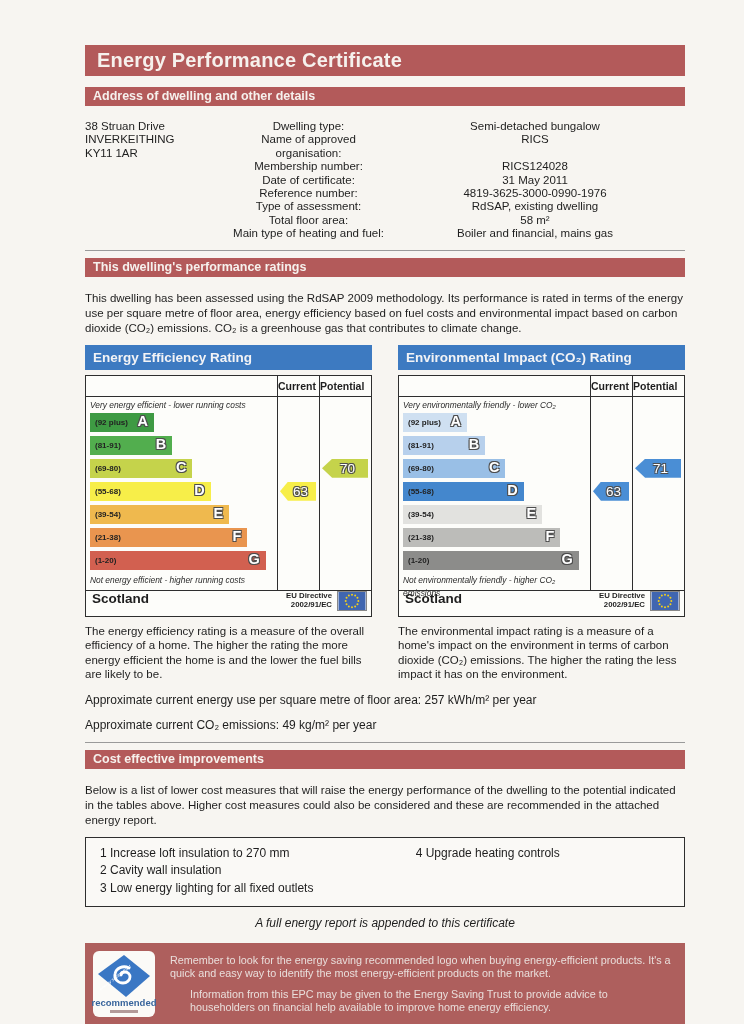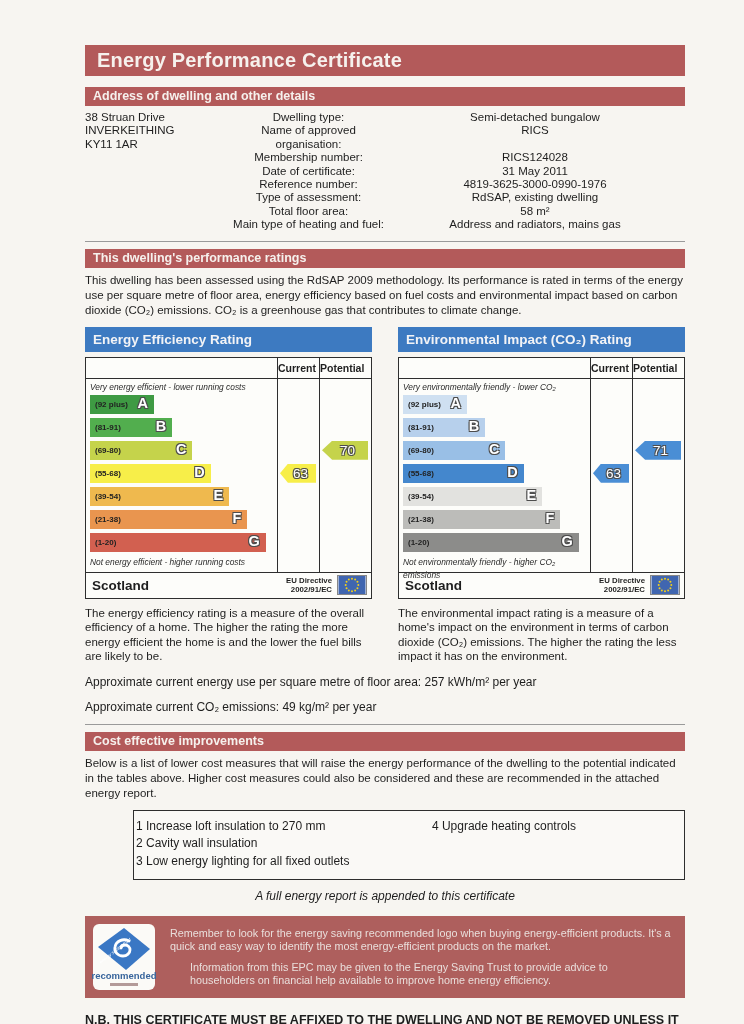--- a/index.html
+++ b/index.html
@@ -6,21 +6,21 @@
   html,body { width:744px; height:1024px; }
   body { background:#f7f5f1; font-family:"Liberation Sans", sans-serif; color:#1e1e1e; }
   .page { position:relative; width:744px; height:1024px; overflow:hidden;
           background:#f7f5f1; }
   .content { position:absolute; left:85px; top:45px; width:600px; }
 
   .title-bar { background:#b35a5a; color:#f6f1ed; font-size:20px; font-weight:bold;
                height:31px; line-height:31px; padding-left:12px; margin-bottom:11px;
                letter-spacing:0.2px; }
   .section-bar { background:#b35a5a; color:#f6f1ed; font-size:12.5px; font-weight:bold;
-                 height:19px; line-height:19px; padding-left:8px; margin-bottom:5px; }
+                 height:19px; line-height:19px; padding-left:8px; margin-bottom:14px; }
 
   .address-row { display:flex; font-size:11.5px; line-height:13.4px; margin-bottom:9px; }
   .address-block { width:147px; }
   .details-grid { flex:1; }
   .drow { display:flex;text-align:center; }
   .dlabel { width:153px; }
   .dval { flex:1; }
 
   .sep { border:none; border-top:1px solid #9a9a9a; margin:6px 0 7px 0; }
 
@@ -49,34 +49,34 @@
                              -1px 1px 0 #4d4d4d, 1px 1px 0 #4d4d4d; }
   .val-col { border-left:1px solid #2e2e2e; position:relative; }
   .current-col { width:42px; }
   .potential-col { width:52px; }
   .arrow { position:absolute; left:2px; right:3px; height:19px;
            clip-path:polygon(0 50%, 22% 0, 100% 0, 100% 100%, 22% 100%);
            display:flex; align-items:center; justify-content:center; padding-left:5px;
            font-size:13.5px; font-weight:normal; color:#fff;
            text-shadow:-1px -1px 0 #4d4d4d, 1px -1px 0 #4d4d4d,
                        -1px 1px 0 #4d4d4d, 1px 1px 0 #4d4d4d; }
-  .chart-footer { border-top:1px solid #2e2e2e; display:flex; align-items:center;
+  .chart-footer { border-top:1px solid #2e2e2e; display:flex; 
                   height:26px; padding:0 4px 0 6px; }
   .region { font-size:13.5px; font-weight:bold; flex:1; }
   .directive { font-size:7.8px; font-weight:bold; text-align:right; line-height:9px;
                margin-right:5px; }
   .eu-flag { border:1px solid #888; }
 
   .desc-row { display:flex; gap:26px; margin-top:7px; }
   .desc-row p { width:287px; font-size:11.5px; line-height:14.5px; }
 
   .approx { font-size:12px; margin-top:11px; }
 
-  .improve-box { border:1px solid #2e2e2e; display:flex; padding:7px 10px 9px 2px;
-                 font-size:12px; line-height:17.5px; margin-top:2px; background:#faf9f6;margin-left:48px; }
+  .improve-box { border:1px solid #2e2e2e; display:flex; padding:7px 10px 9px 14px;
+                 font-size:12px; line-height:17.5px; margin-top:2px; background:#faf9f6; }
   .imp-left { flex:0 0 55%; display:flex; flex-direction:column; }
   .imp-right { flex:1; display:flex; flex-direction:column; }
   .footnote { font-size:12px; font-style:italic; text-align:center; margin:9px 0 13px 0; }
 
   .banner { background:#ae5f5d; display:flex; align-items:center; gap:15px;
             padding:8px 12px 8px 8px; min-height:76px; }
   .est-card { width:62px; background:#fbfaf7; border-radius:6px; display:flex;
               flex-direction:column; align-items:center; padding:3px 2px 4px 2px; }
   .est-label { color:#38659c; font-size:9.5px; font-weight:bold; margin-top:-1px; }
   .est-mark { width:28px; height:3px; background:rgba(92,38,38,0.45); margin-top:2px; }
@@ -126,21 +126,21 @@
         <div class="drow">
             <span class="dlabel">Type of assessment:</span>
             <span class="dval">RdSAP, existing dwelling</span>
           </div>
         <div class="drow">
             <span class="dlabel">Total floor area:</span>
             <span class="dval">58 m²</span>
           </div>
         <div class="drow">
             <span class="dlabel">Main type of heating and fuel:</span>
-            <span class="dval">Address and radiators, mains gas</span>
+            <span class="dval">Boiler and financial, mains gas</span>
           </div>
       </div>
     </div>
 
     <hr class="sep">
 
     <div class="section-bar">This dwelling's performance ratings</div>
     <p class="body-text">This dwelling has been assessed using the RdSAP 2009 methodology. Its performance is rated in terms of the energy use per square metre of floor area, energy efficiency based on fuel costs and environmental impact based on carbon dioxide (CO₂) emissions. CO₂ is a greenhouse gas that contributes to climate change.</p>
 
     <div class="charts-row">

